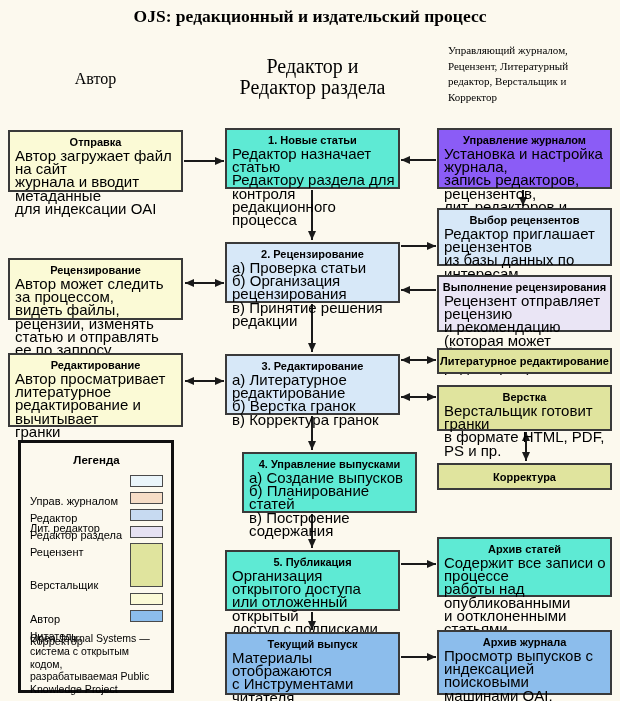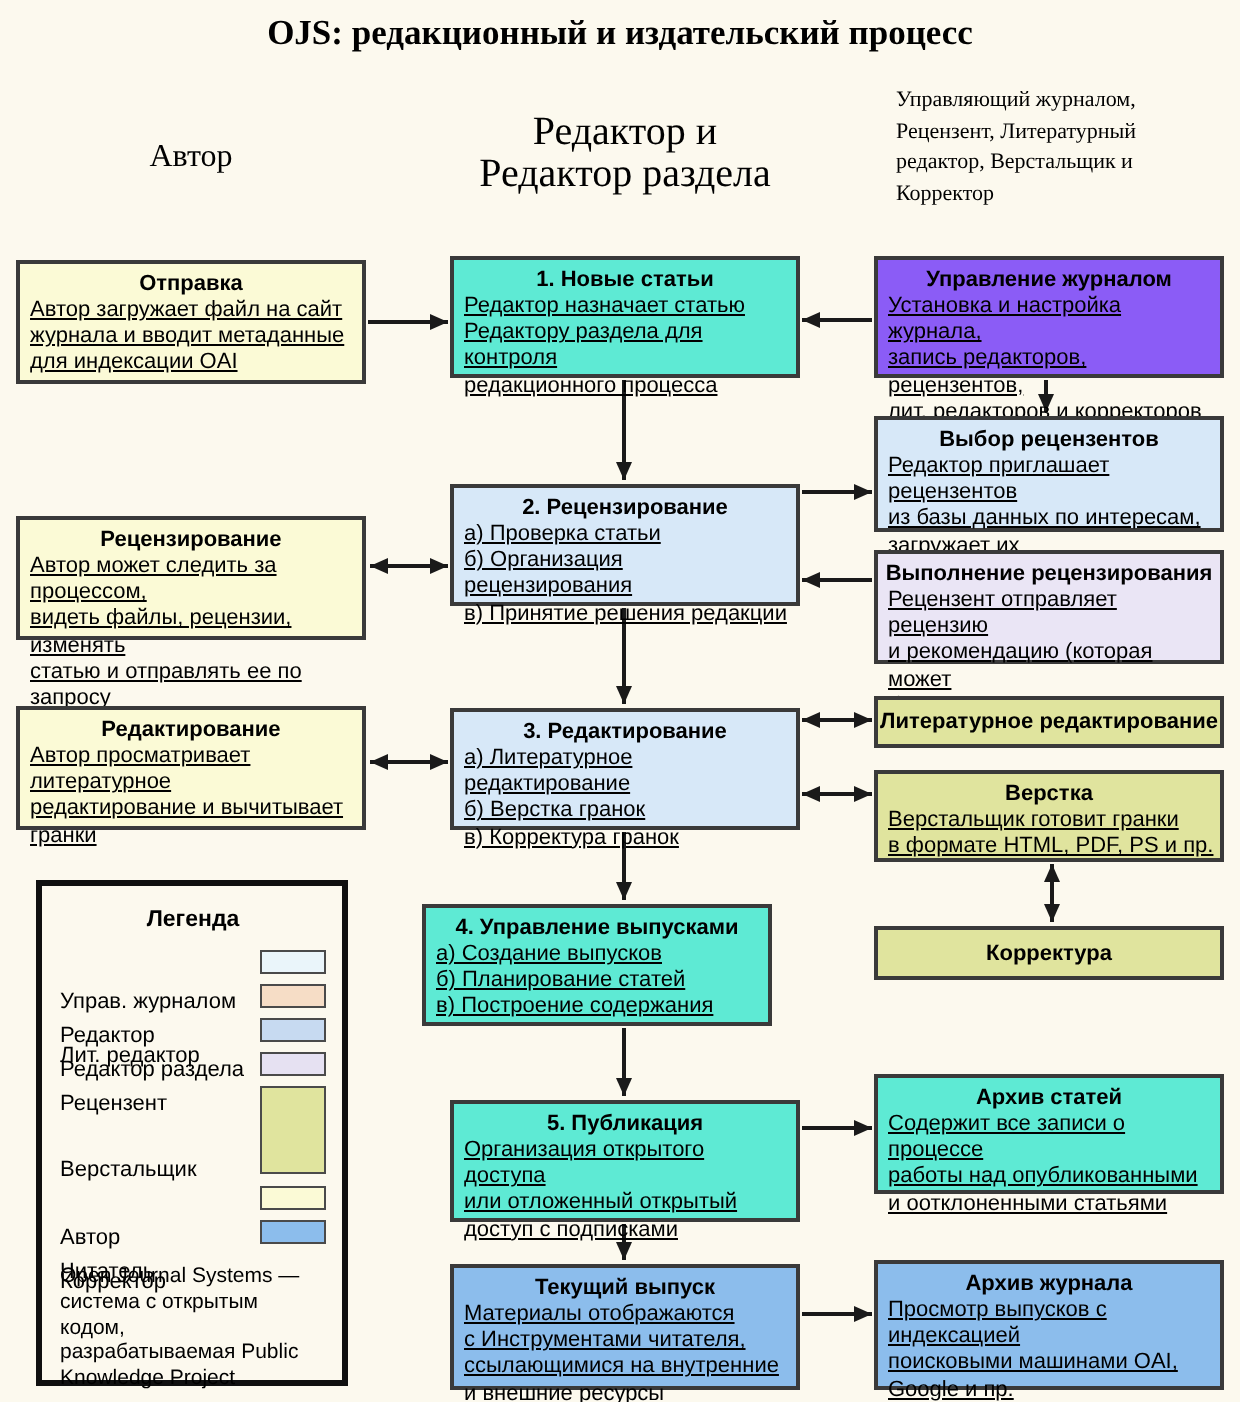--- a/index.html
+++ b/index.html
@@ -18,21 +18,21 @@
     white-space:pre-line;
   }
   #h-author{ left:8px; top:70px; width:175px; text-align:center; font-size:16px;}
   #h-editor{ left:225px; top:56px; width:175px; text-align:center; font-size:20px; line-height:21px;}
   #h-others{ left:448px; top:43px; width:168px; text-align:left; font-size:11px; line-height:15.5px;}
   .box{
     position:absolute; width:175px; box-sizing:border-box;
     border:2px solid #3a3a3a; padding:3px 3px 18px 3px;
   }
   .box .bt{ font-size:11px; font-weight:bold; text-align:center; line-height:14px;}
-  .box .bb{ font-size:11px; line-height:13.2px; white-space:pre-line; padding-left:2px;text-decoration:underline;}
+  .box .bb{ font-size:15px; line-height:13.2px; white-space:pre-line; padding-left:2px;}
   .box.single{ display:flex; align-items:center; justify-content:center; padding:0;}
   .box.single .bt{ line-height:12px;}
   .c-author{ background:#fbfad6;}
   .c-editor{ background:#5eead4;}
   .c-section{ background:#d7e8f8;}
   .c-manager{ background:#8b5cf6;}
   .c-reviewer{ background:#eae5f5;}
   .c-layout{ background:#e0e49e;}
   .c-reader{ background:#8cbdec;}
   #arrows{ position:absolute; left:0; top:0;}
@@ -109,21 +109,21 @@
 журнала и вводит метаданные
 для индексации OAI</div>
   </div>
   <div class="box c-author" style="left:8px;top:258px;height:62px">
     <div class="bt">Рецензирование</div>
     <div class="bb">Автор может следить за процессом,
 видеть файлы, рецензии, изменять
 статью и отправлять ее по запросу
 редактора</div>
   </div>
-  <div class="box c-author" style="left:8px;top:353px;height:62px">
+  <div class="box c-author" style="left:8px;top:353px;height:74px">
     <div class="bt">Редактирование</div>
     <div class="bb">Автор просматривает литературное
 редактирование и вычитывает
 гранки</div>
   </div>
 
   <div class="box c-editor" style="left:225px;top:128px;height:61px">
     <div class="bt">1. Новые статьи</div>
     <div class="bb">Редактор назначает статью
 Редактору раздела для контроля
@@ -134,21 +134,21 @@
     <div class="bb">а) Проверка статьи
 б) Организация рецензирования
 в) Принятие решения редакции</div>
   </div>
   <div class="box c-section" style="left:225px;top:354px;height:61px">
     <div class="bt">3. Редактирование</div>
     <div class="bb">а) Литературное редактирование
 б) Верстка гранок
 в) Корректура гранок</div>
   </div>
-  <div class="box c-editor" style="left:211px;top:452px;height:61px">
+  <div class="box c-editor" style="left:242px;top:452px;height:61px">
     <div class="bt">4. Управление выпусками</div>
     <div class="bb">а) Создание выпусков
 б) Планирование статей
 в) Построение содержания</div>
   </div>
   <div class="box c-editor" style="left:225px;top:550px;height:61px">
     <div class="bt">5. Публикация</div>
     <div class="bb">Организация открытого доступа
 или отложенный открытый
 доступ с подписками</div>

